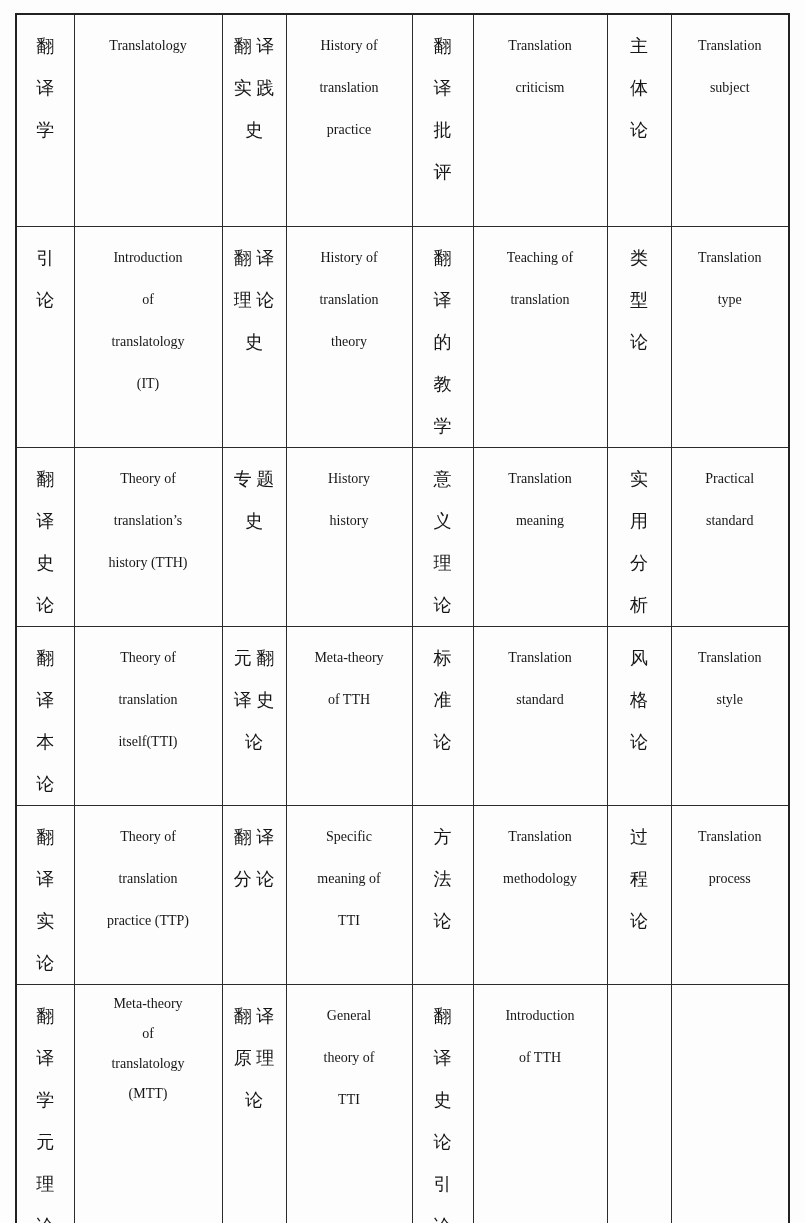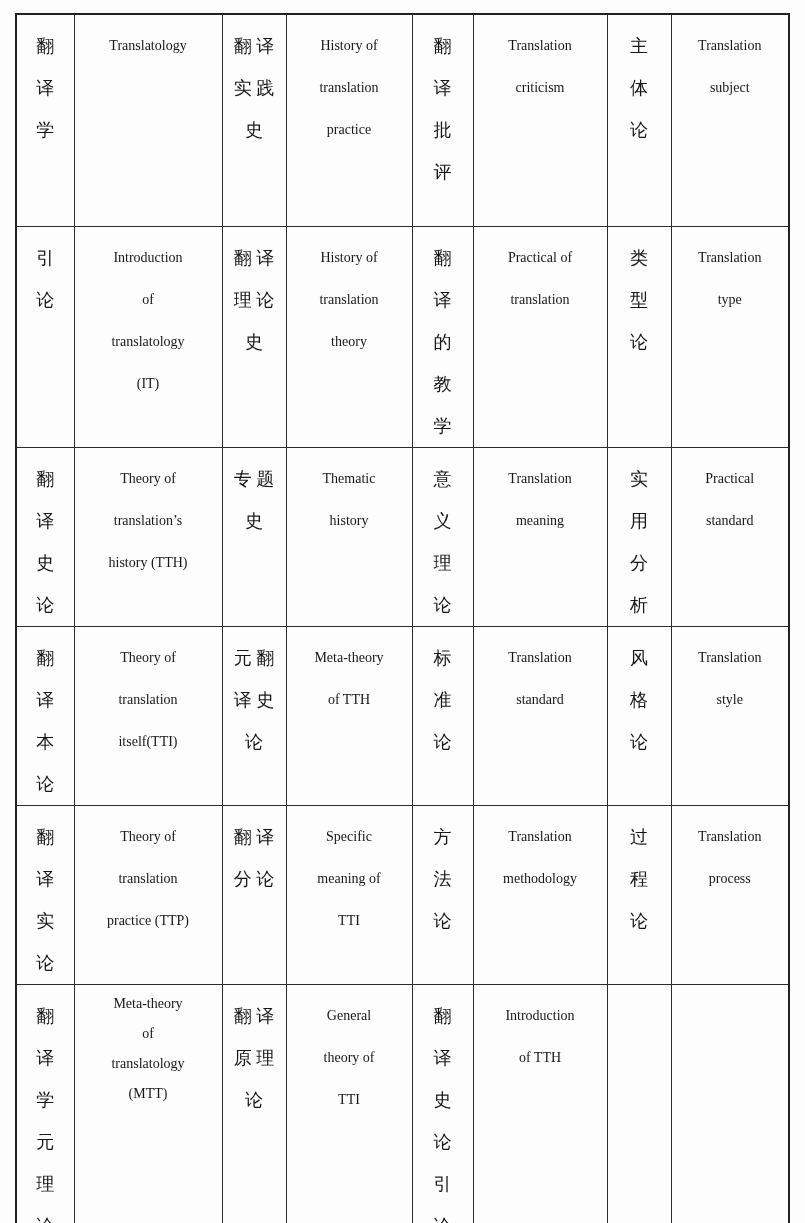--- a/index.html
+++ b/index.html
@@ -99,39 +99,39 @@
 理 论
 史</td>
         <td>History of
 translation
 theory</td>
         <td class="cjk">翻
 译
 的
 教
 学</td>
-        <td>Practical of
+        <td>Teaching of
 translation</td>
         <td class="cjk">类
 型
 论</td>
         <td>Translation
 type</td>
       </tr>
       <tr class="r3">
         <td class="cjk">翻
 译
 史
 论</td>
         <td>Theory of
 translation’s
 history (TTH)</td>
         <td class="cjk">专 题
 史</td>
-        <td>Thematic
+        <td>History
 history</td>
         <td class="cjk">意
 义
 理
 论</td>
         <td>Translation
 meaning</td>
         <td class="cjk">实
 用
 分

